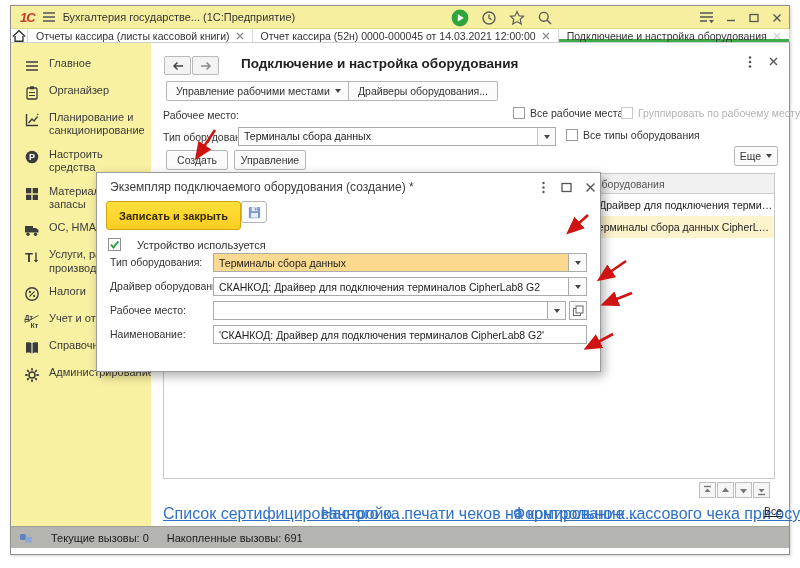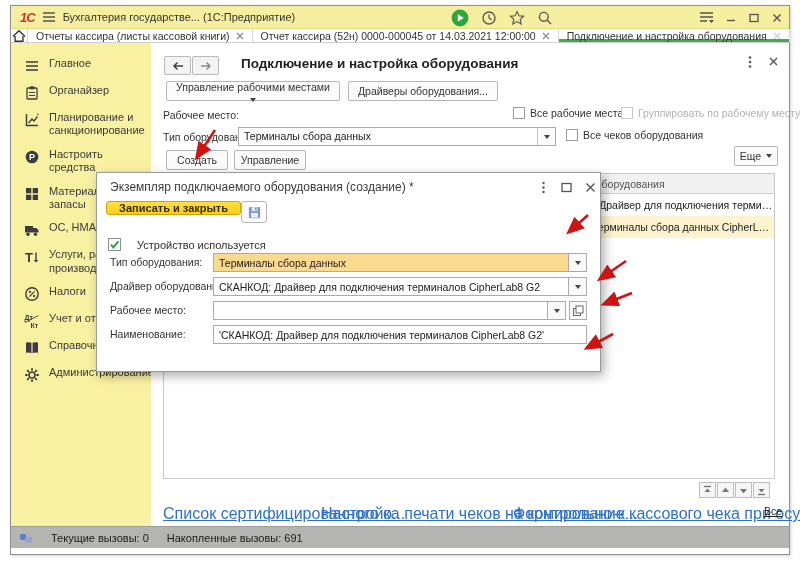--- a/index.html
+++ b/index.html
@@ -68,21 +68,21 @@
   .all-link { position:absolute; top:462px; font-size:10.5px; color:#222; text-decoration:underline; cursor:pointer; }
 
   
   .statusbar { height:22px; background:#b4b4b1; border-top:1px solid #9d9d9a; display:flex; align-items:center; font-size:11px; color:#1c1c1c; gap:18px; padding-left:8px; }
   .statusbar .sico { display:flex; align-items:center; }
 
   
   .dialog { position:absolute; left:96px; top:172px; width:505px; height:200px; background:#fff; border:1px solid #9a9a9a; box-shadow:3px 4px 10px rgba(0,0,0,.32); z-index:40; }
   .dlg-title { position:absolute; left:13px; top:7px; font-size:12px; color:#3c3c3c; white-space:nowrap; }
   .dlg-ctl { position:absolute; top:8px; }
-  .ybtn { position:absolute; left:9px; top:28px; height:14px; padding:0 12px; background:linear-gradient(#ffdf3d,#fccd20); border:1px solid #cfa40c; border-radius:3px; font-size:11px; font-weight:bold; color:#332a00; display:flex; align-items:center; }
+  .ybtn { position:absolute; left:9px; top:28px; height:29px; padding:0 12px; background:linear-gradient(#ffdf3d,#fccd20); border:1px solid #cfa40c; border-radius:3px; font-size:11px; font-weight:bold; color:#332a00; display:flex; align-items:center; }
   .savebtn { position:absolute; left:144px; top:28px; width:26px; height:22px; background:#fcfcfc; border:1px solid #b5b5b5; border-radius:3px; display:flex; align-items:center; justify-content:center; }
   .dcbx { position:absolute; left:11px; top:65px; display:flex; align-items:center; gap:16px; }
   .dcbx .box { width:13px; height:13px; border:1px solid #8f8f8f; background:#fff; display:flex; align-items:center; justify-content:center; }
   .dcbx .cblabel { font-size:11px; color:#2f2f2f; }
   .drow { position:absolute; left:0; height:19px; width:100%; }
   .drow .dlabel { position:absolute; left:13px; top:3px; font-size:10.5px; color:#333; white-space:nowrap; }
   .dfield { position:absolute; left:116px; top:0; height:19px; display:flex; }
   .dinput { height:19px; border:1px solid #ababab; background:#fff; font-size:10.5px; color:#222; padding:0 5px; font-family:"Liberation Sans","DejaVu Sans",sans-serif; }
   .ddbtn { width:18px; height:19px; border:1px solid #ababab; border-left:none; background:#fafafa; display:flex; align-items:center; justify-content:center; }
   .openbtn { width:18px; height:19px; border:1px solid #ababab; background:#fafafa; margin-left:3px; display:flex; align-items:center; justify-content:center; }
@@ -318,21 +318,21 @@
               <circle cx="7" cy="7" r="1.3" fill="#555"></circle>
               <circle cx="7" cy="11.5" r="1.3" fill="#555"></circle>
             </svg>
         </span>
         <span class="hdr-ico" style="left:616px;">
           <svg width="13" height="13" viewBox="0 0 13 13">
               <path d="M3 3l7 7M10 3l-7 7" stroke="#555" stroke-width="1.4"></path>
             </svg>
         </span>
 
-        <span class="btn" style="position:absolute;left:15px;top:38px;flex-direction:column;">
+        <span class="btn" style="position:absolute;left:15px;top:38px;">
           <span>Управление рабочими местами</span>
             <span class="caret"></span>
         </span>
         <span class="btn" style="position:absolute;left:197px;top:38px;">
           <span>Драйверы оборудования...</span>
         </span>
 
         <span class="flabel" style="left:12px;top:66px;">Рабочее место:</span>
         <span class="cbx" style="left:362px;top:64px;">
           <span class="box"></span>
@@ -345,21 +345,21 @@
 
         <span class="flabel" style="left:12px;top:88px;">Тип оборудования:</span>
         <span class="combo" style="left:87px;top:84px;width:318px;">
           <span class="cval">Терминалы сбора данных</span>
           <span class="cbtn">
               <span class="caret"></span>
             </span>
         </span>
         <span class="cbx" style="left:415px;top:86px;">
           <span class="box"></span>
-          <span class="cblabel">Все чеков оборудования</span>
+          <span class="cblabel">Все типы оборудования</span>
         </span>
 
         <span class="btn" style="position:absolute;left:15px;top:107px;width:62px;">
           <span>Создать</span>
         </span>
         <span class="btn" style="position:absolute;left:83px;top:107px;width:72px;">
           <span>Управление</span>
         </span>
         <span class="btn" style="position:absolute;left:583px;top:103px;width:44px;">
           <span>Еще</span>

